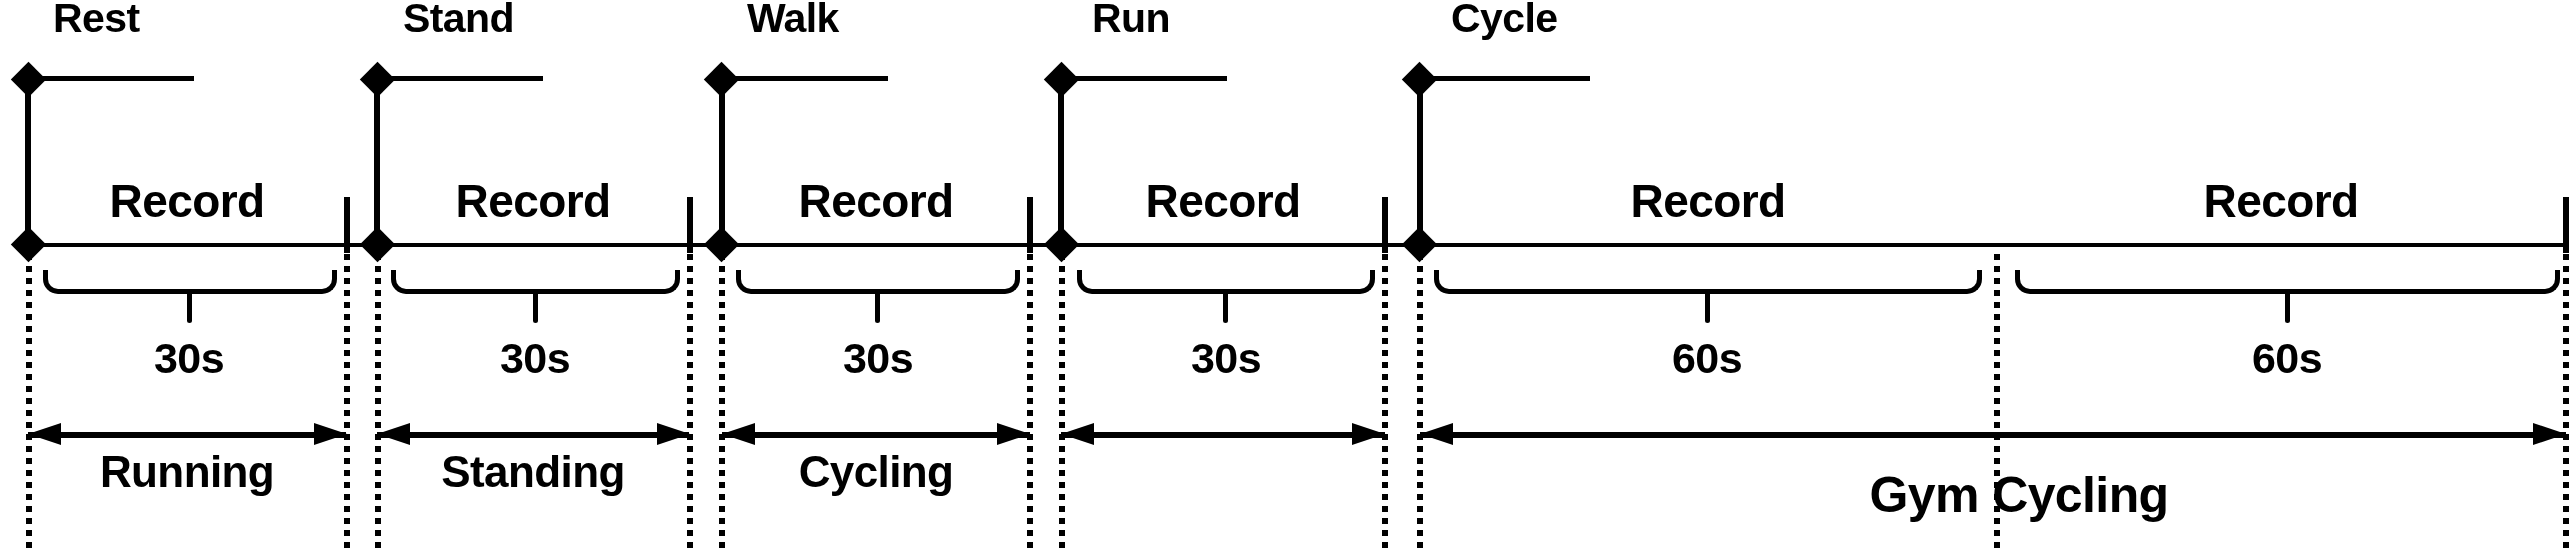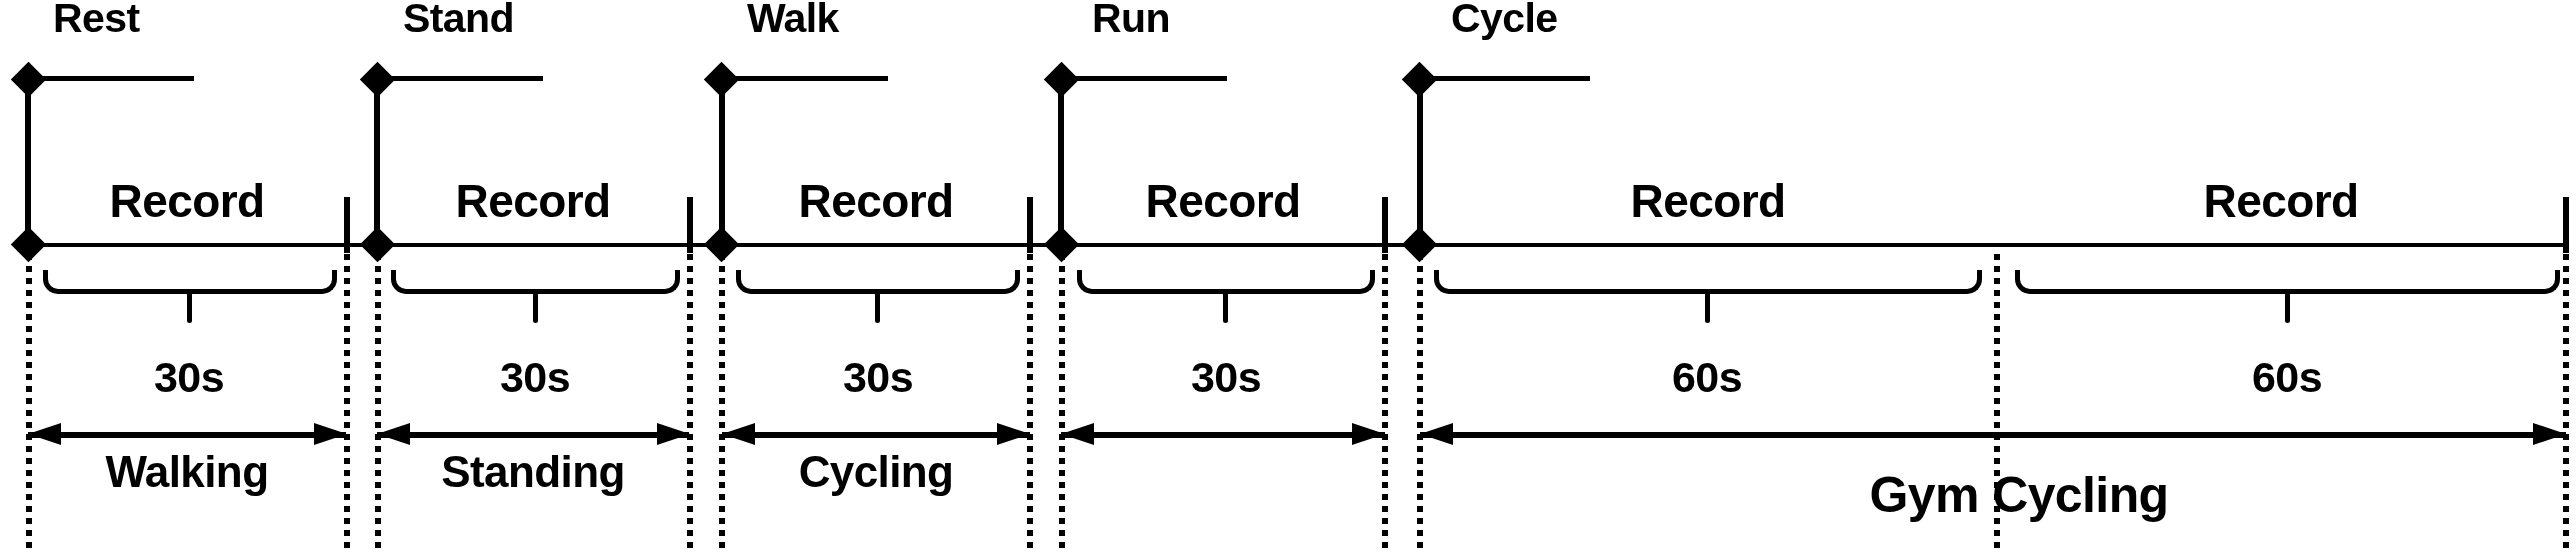--- a/index.html
+++ b/index.html
@@ -2,21 +2,21 @@
 <html style="font-size:10px"><head>
 <meta charset="utf-8">
 <style>
   html,body{margin:0;padding:0;background:#fff;}
   .fig{position:relative;width:2576px;height:555px;background:#ffffff;overflow:hidden;
        font-family:"Liberation Sans",sans-serif;color:#000;}
   .t{position:absolute;font-weight:bold;line-height:1;white-space:nowrap;letter-spacing:-0.6px;color:#000;}
   .ctr{transform:translateX(-50%);}
   .activity{font-size:41px;top:-2.5px;}
   .record{font-size:46px;top:178px;}
-  .duration{font-size:43px;top:356px;}
+  .duration{font-size:43px;top:337px;}
   .session{font-size:44px;top:386px;}
   .phase{font-size:44px;top:450px;}
   .gym{font-size:50px;top:470px;}
   .sup{font-size:60%;position:relative;top:-0.5em;}
   .flag{position:absolute;top:76px;height:5px;background:#000;}
   .stem{position:absolute;top:80px;width:6.3px;height:165px;background:#000;}
   .dia{position:absolute;width:25px;height:25px;background:#000;transform:rotate(45deg);}
   .dia.top{top:67px;}
   .dia.base{top:232px;}
   .baseline{position:absolute;left:28px;top:243px;width:2540px;height:4.4px;background:#000;}
@@ -47,21 +47,21 @@
   <div class="t record ctr" style="left:187px">Record</div>
   <div class="tick" style="left:344px"></div>
   <div class="dots" style="left:26px"></div>
   <div class="dots" style="left:344px"></div>
   <div class="brace" style="left:43px;width:294px"></div>
   <div class="nub" style="left:187px"></div>
   <div class="t duration ctr" style="left:189px">30s</div>
   <div class="aline" style="left:28px;width:318px"></div>
   <div class="ah ahl" style="left:28px"></div>
   <div class="ah ahr" style="left:314px"></div>
-  <div class="t phase ctr" style="left:187px">Walking</div>
+  <div class="t phase ctr" style="left:187px">Running</div>
 
   <div class="t activity" style="left:403px">Stand</div>
   <div class="flag" style="left:377px;width:166px"></div>
   <div class="dia top" style="left:365px"></div>
   <div class="stem" style="left:374px"></div>
   <div class="dia base" style="left:365px"></div>
   <div class="t record ctr" style="left:533px">Record</div>
   <div class="tick" style="left:687px"></div>
   <div class="dots" style="left:375px"></div>
   <div class="dots" style="left:687px"></div>

